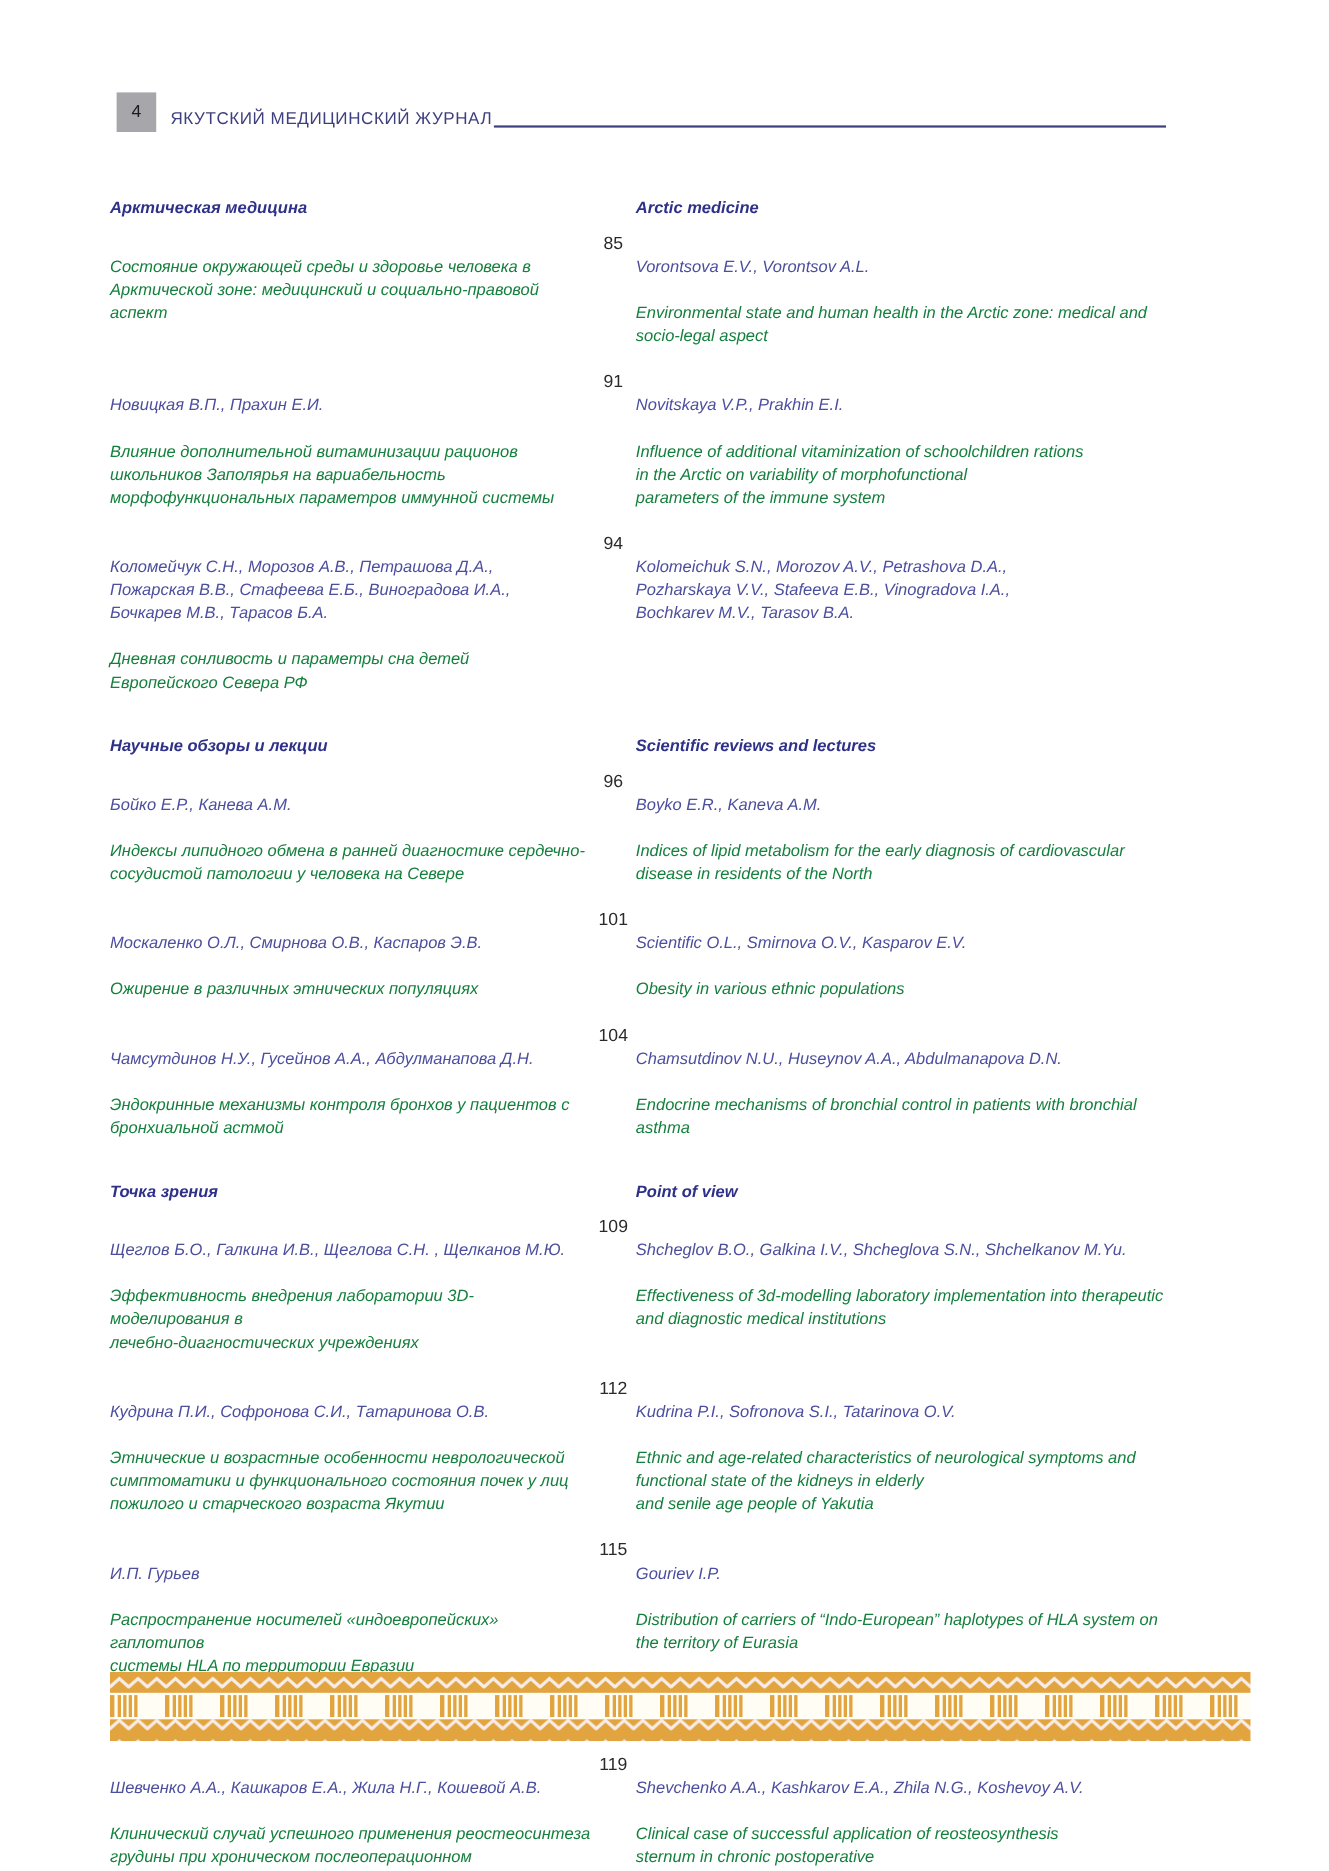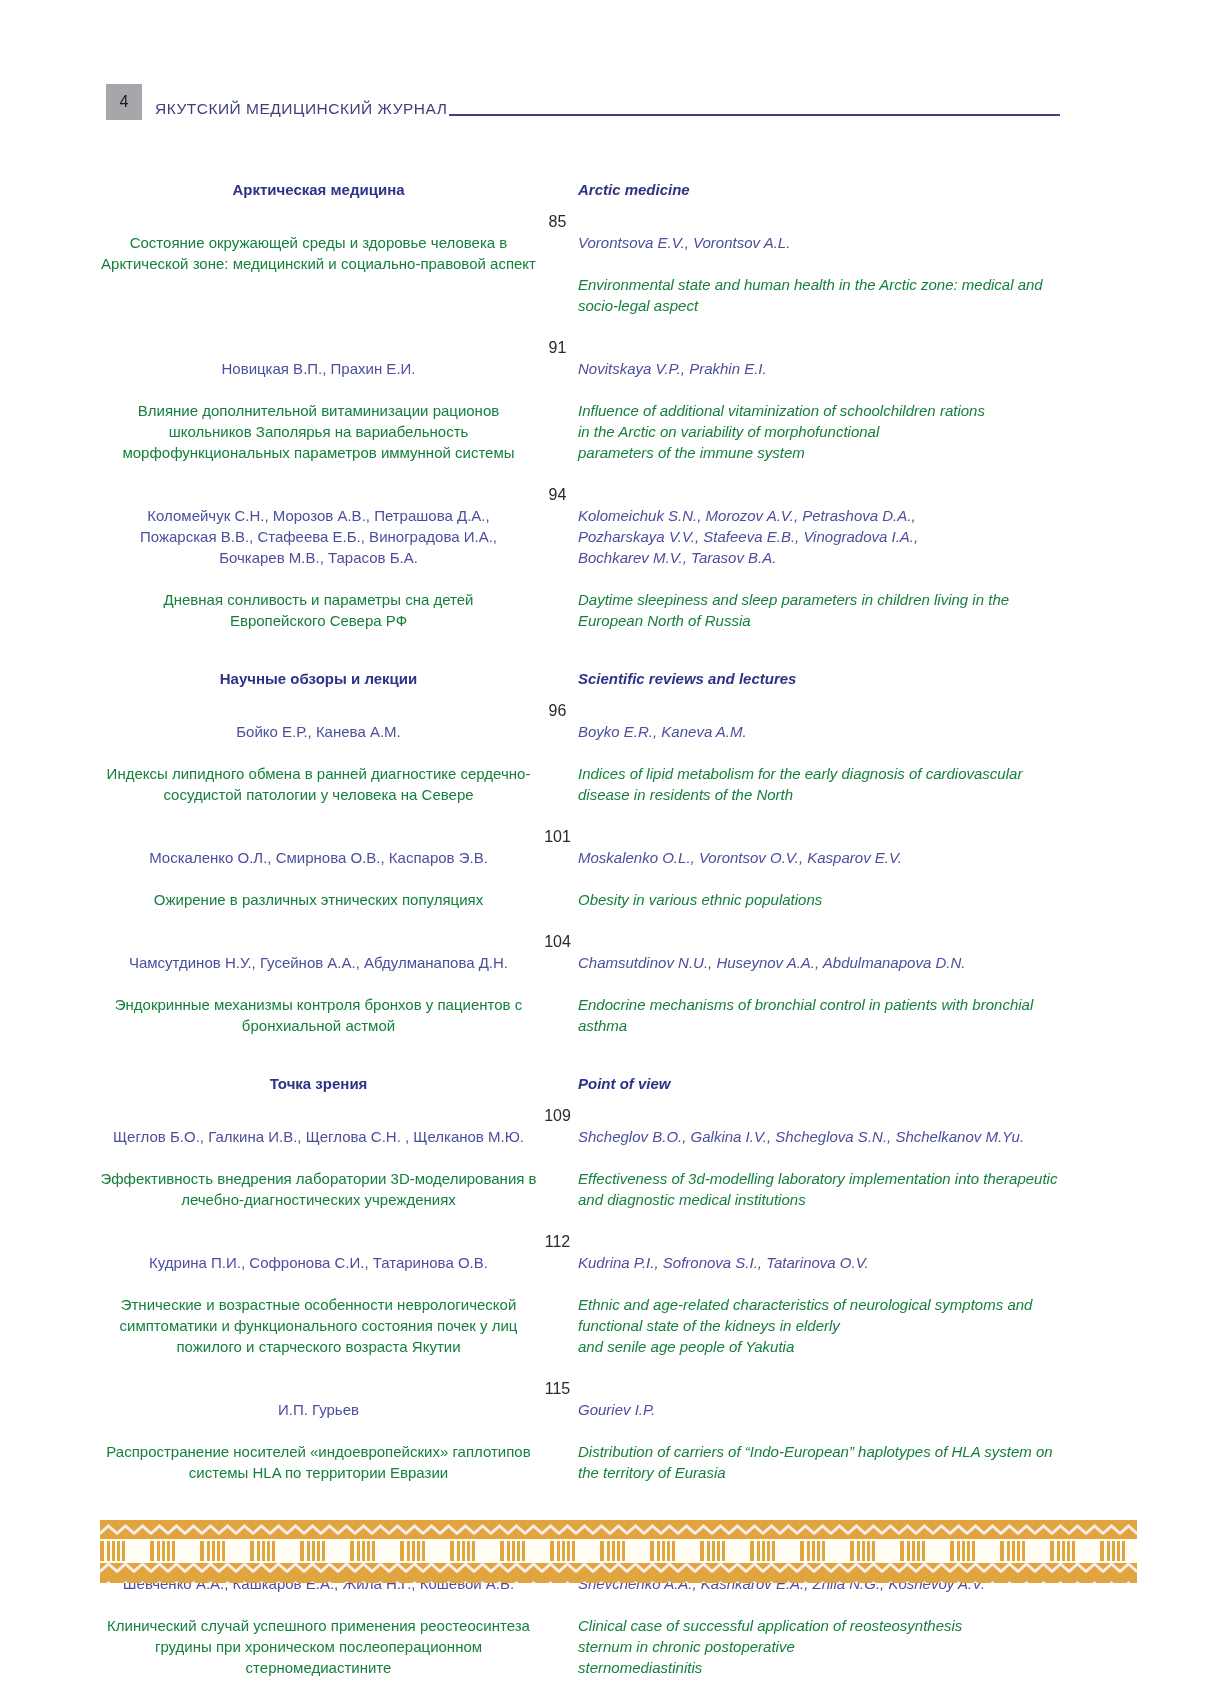--- a/index.html
+++ b/index.html
@@ -19,21 +19,21 @@
     font-size:16px;color:#1c1c1c;
   }
   .journal-title{
     margin-left:13px;font-size:15.5px;color:#3e3f7e;
     letter-spacing:.5px;padding-bottom:2px;white-space:nowrap;
   }
   .header-rule{flex:1;border-bottom:2px solid #3e3f7e;margin-bottom:4px;margin-left:2px;}
   
   .toc{position:absolute;left:100px;top:179px;width:963px;font-size:15px;line-height:21px;}
   .grid-row{display:grid;grid-template-columns:437px 41px 485px;}
-  .cell-ru{text-align:center;white-space:pre-line;}
+  .cell-ru{text-align:left;white-space:pre-line;font-style:italic;}
   .cell-en{text-align:left;white-space:pre-line;font-style:italic;}
   .section-heading{font-weight:bold;color:#2e3187;}
   .section{margin:0;}
   .section + .section{margin-top:16px;}
   .heading-row{margin-top:14px;margin-bottom:11px;}
   .section:first-child .heading-row{margin-top:0;}
   .authors{color:#4c4e9e;}
   .entry-title{color:#15803d;}
   .page-no{
     text-align:center;font-size:16px;line-height:21px;color:#2a2a2a;
@@ -96,22 +96,20 @@
 Пожарская В.В., Стафеева Е.Б., Виноградова И.А.,
 Бочкарев М.В., Тарасов Б.А.</div>
       <div class="entry-title">Дневная сонливость и параметры сна детей
 Европейского Севера РФ</div>
     </div>
     <div class="page-no">94</div>
     <div class="cell-en">
       <div class="authors">Kolomeichuk S.N., Morozov A.V., Petrashova D.A.,
 Pozharskaya V.V., Stafeeva E.B., Vinogradova I.A.,
 Bochkarev M.V., Tarasov B.A.</div>
-      <div class="entry-title">Daytime sleepiness and sleep parameters in children living in the
-European North of Russia</div>
     </div>
   </div>
 </div>
   </div>
 
   <div class="section">
     <div class="grid-row heading-row">
       <div class="cell-ru section-heading">Научные обзоры и лекции</div>
       <div></div>
       <div class="cell-en section-heading">Scientific reviews and lectures</div>
@@ -131,21 +129,21 @@
     </div>
   </div>
 
   <div class="grid-row entry-row">
     <div class="cell-ru">
       <div class="authors">Москаленко О.Л., Смирнова О.В., Каспаров Э.В.</div>
       <div class="entry-title">Ожирение в различных этнических популяциях</div>
     </div>
     <div class="page-no">101</div>
     <div class="cell-en">
-      <div class="authors">Moskalenko O.L., Vorontsov O.V., Kasparov E.V.</div>
+      <div class="authors">Scientific O.L., Smirnova O.V., Kasparov E.V.</div>
       <div class="entry-title">Obesity in various ethnic populations</div>
     </div>
   </div>
 
   <div class="grid-row entry-row">
     <div class="cell-ru">
       <div class="authors">Чамсутдинов Н.У., Гусейнов А.А., Абдулманапова Д.Н.</div>
       <div class="entry-title">Эндокринные механизмы контроля бронхов у пациентов с
 бронхиальной астмой</div>
     </div>

